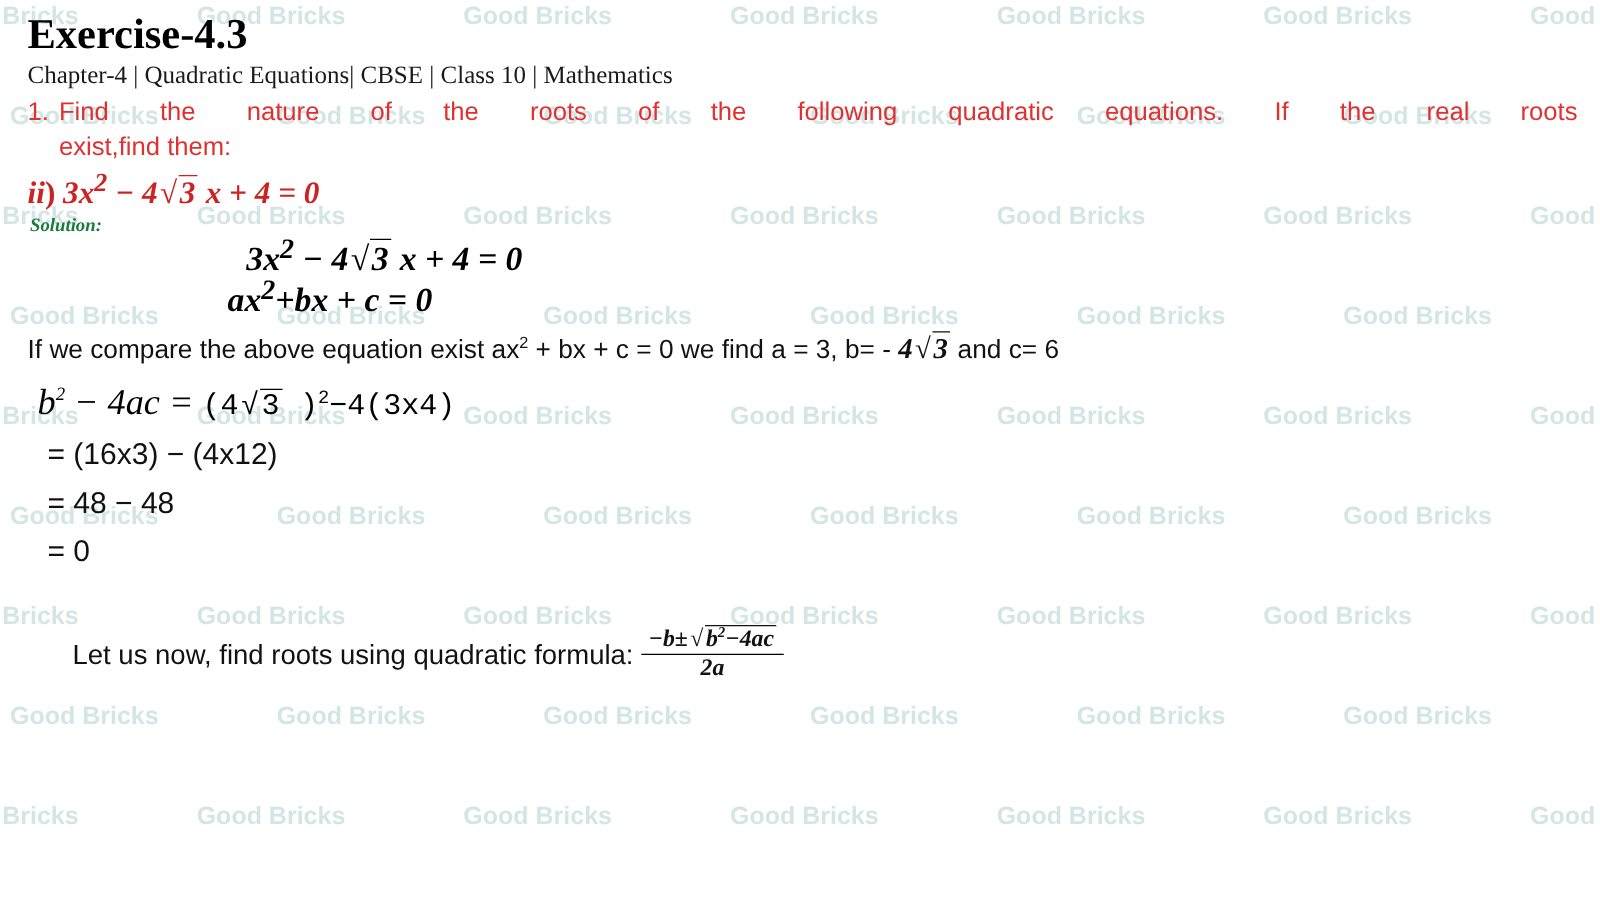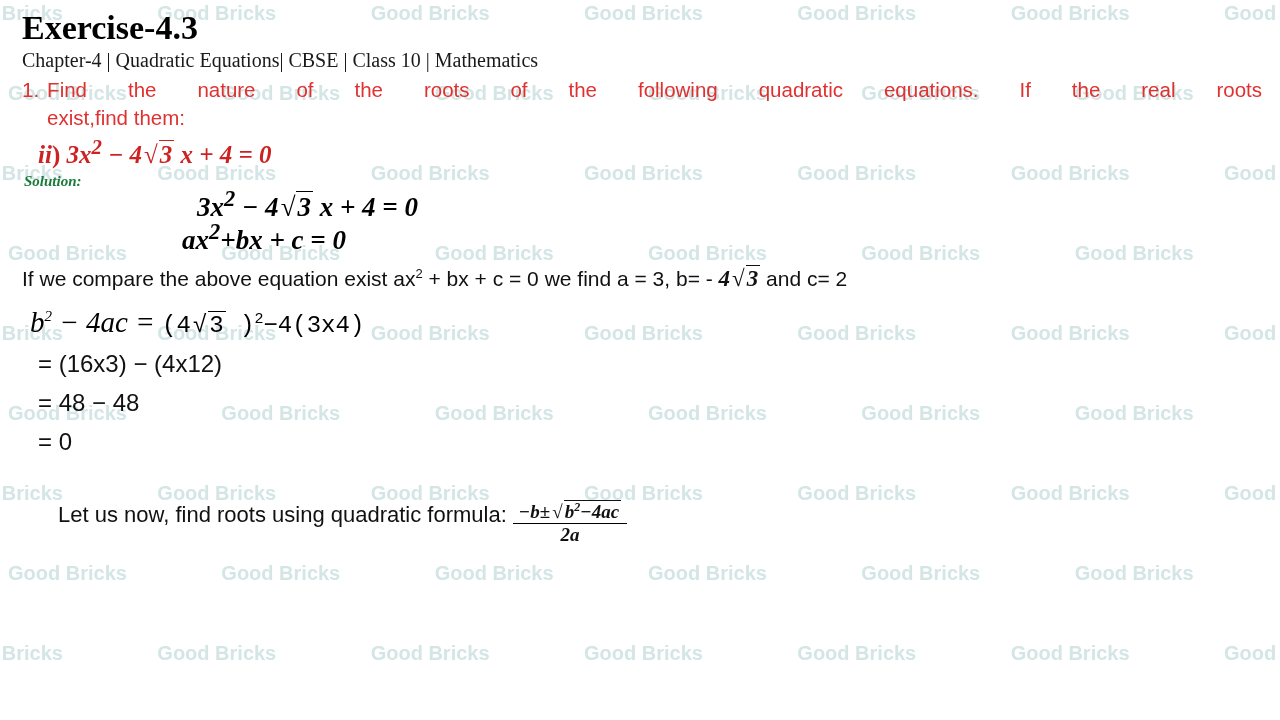--- a/index.html
+++ b/index.html
@@ -74,21 +74,21 @@
     text-align: justify;
     text-align-last: justify;
   }
 
   .eq-red {
     color: #cc2222;
     font-family: "Liberation Serif", serif;
     font-weight: 700;
     font-style: italic;
     font-size: 25px;
-    margin: 8px 0 2px 16px;
+    margin: 8px 0 2px 0;
   }
   .eq-red .norm { font-style: normal; }
 
   .solution-label {
     color: #1a7a3c;
     font-family: "Liberation Serif", serif;
     font-weight: 700;
     font-style: italic;
     font-size: 15px;
     margin: 4px 0 2px 2px;
@@ -166,20 +166,21 @@
   .conclusion .bold-it {
     font-family: "Liberation Serif", serif;
     font-weight: 700;
     font-style: italic;
     font-size: 28px;
   }
   .conclusion sup { font-size: 17px; font-style: italic; }
 
   .lastline {
     display: flex;
+    align-items: center;
     margin: 46px 0 0 36px;
     font-size: 22px;
     color: #111;
   }
   .frac {
     display: inline-flex;
     flex-direction: column;
     align-items: center;
     margin-left: 6px;
     font-family: "Liberation Serif", serif;
@@ -295,21 +296,21 @@
     <span>3x</span><sup>2</sup>
     <span>− 4</span><span class="rad"><span class="sign">√</span><span class="bar">3</span></span>
     <span>x + 4 = 0</span>
   </div>
 
   <div class="mathline indent-160">
     <span>ax</span><sup>2</sup><span>+bx + c = 0</span>
   </div>
 
   <div class="textline indent-30">
-    <span>If we compare the above equation exist ax</span><sup>2</sup><span> + bx + c = 0 we find a = 3, b= - </span><span class="inline-math"><span>4</span><span class="rad"><span class="sign">√</span><span class="bar">3</span></span></span><span>  and c= 2</span>
+    <span>If we compare the above equation exist ax</span><sup>2</sup><span> + bx + c = 0 we find a = 3, b= - </span><span class="inline-math"><span>4</span><span class="rad"><span class="sign">√</span><span class="bar">3</span></span></span><span>  and c= 6</span>
   </div>
 
   <div class="disc-line">
     <span class="bold-it"><span>b</span><sup>2</sup> <span>− 4ac = </span></span><span class="plain"><span>(4</span><span class="rad"><span class="sign">√</span><span class="bar">3</span></span><span> )</span><sup>2</sup><span>−4(3x4)</span></span>
   </div>
 
   <div class="calc-line indent-320">= (16x3) − (4x12)</div>
   <div class="calc-line indent-320">= 48 − 48</div>
   <div class="calc-line indent-320">= 0</div>
 

